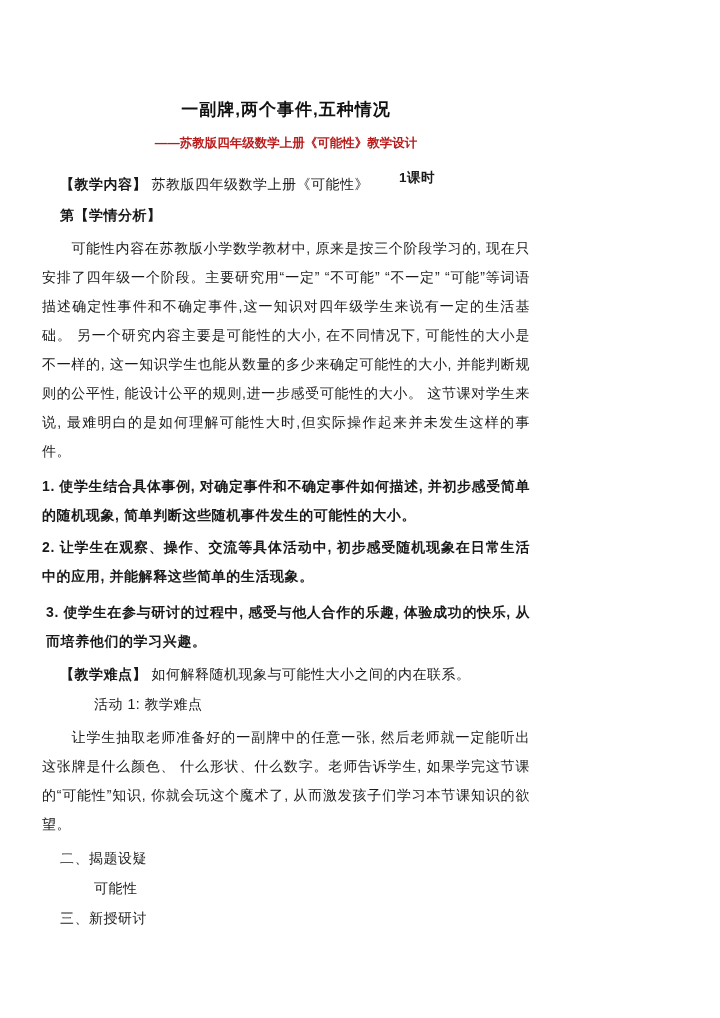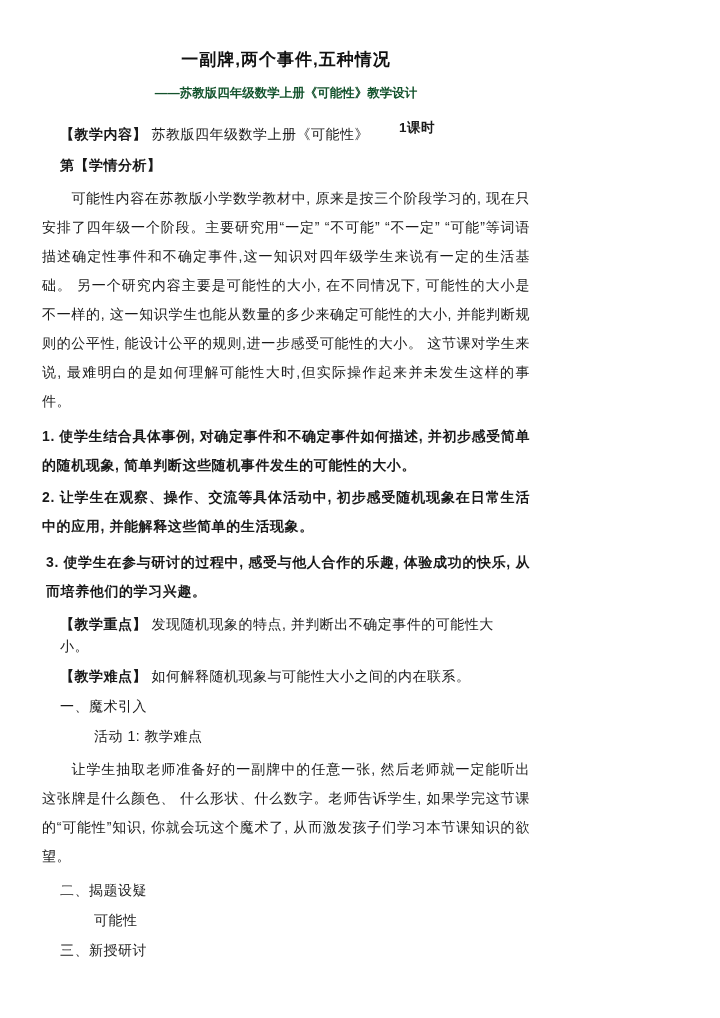--- a/index.html
+++ b/index.html
@@ -8,37 +8,37 @@
     width: 720px;
     height: 1018px;
     font-family: "Liberation Sans", "DejaVu Sans", sans-serif;
     color: #1a1a1a;
     overflow: hidden;
   }
   .page {
     width: 570px;
     height: 1018px;
     background: #ffffff;
-    padding: 48px 40px 0 42px;
+    padding: 98px 40px 0 42px;
   }
   .title {
     text-align: center;
     font-weight: bold;
     font-size: 17px;
     line-height: 24px;
     letter-spacing: 1px;
     color: #111;
   }
   .subtitle {
     text-align: center;
     font-weight: bold;
     font-size: 12.5px;
     line-height: 16px;
     margin-top: 13px;
-    color: #14532d;
+    color: #b91c1c;
   }
   .line {
     font-size: 14px;
     line-height: 22px;
     margin: 8px 18px;
     letter-spacing: 0.5px;
   }
   .content-line { margin-top: 22px; }
   .bold { font-weight: bold; }
   .duration {
@@ -80,26 +80,24 @@
 
   <p class="para indent">可能性内容在苏教版小学数学教材中, 原来是按三个阶段学习的, 现在只安排了四年级一个阶段。主要研究用“一定” “不可能” “不一定” “可能”等词语描述确定性事件和不确定事件,这一知识对四年级学生来说有一定的生活基础。 另一个研究内容主要是可能性的大小, 在不同情况下, 可能性的大小是不一样的, 这一知识学生也能从数量的多少来确定可能性的大小, 并能判断规则的公平性, 能设计公平的规则,进一步感受可能性的大小。 这节课对学生来说, 最难明白的是如何理解可能性大时,但实际操作起来并未发生这样的事件。</p>
 
 
   <p class="para objective">1. 使学生结合具体事例, 对确定事件和不确定事件如何描述, 并初步感受简单的随机现象, 简单判断这些随机事件发生的可能性的大小。</p>
 
   <p class="para objective">2. 让学生在观察、操作、交流等具体活动中, 初步感受随机现象在日常生活中的应用, 并能解释这些简单的生活现象。</p>
 
   <p class="para objective obj3">3. 使学生在参与研讨的过程中, 感受与他人合作的乐趣, 体验成功的快乐, 从而培养他们的学习兴趣。</p>
 
-  <div class="line"><span class="bold">【教学重点】</span><span> 发现随机现象的特点, 并判断出不确定事件的可能性大小。</span></div>
 
   <div class="line"><span class="bold">【教学难点】</span><span> 如何解释随机现象与可能性大小之间的内在联系。</span></div>
 
 
-  <div class="line">一、魔术引入</div>
 
   <div class="line sub">活动 1: 教学难点</div>
 
   <p class="para indent">让学生抽取老师准备好的一副牌中的任意一张, 然后老师就一定能听出这张牌是什么颜色、 什么形状、什么数字。老师告诉学生, 如果学完这节课的“可能性”知识, 你就会玩这个魔术了, 从而激发孩子们学习本节课知识的欲望。</p>
 
   <div class="line">二、揭题设疑</div>
 
   <div class="line sub">可能性</div>
 
   <div class="line">三、新授研讨</div>

